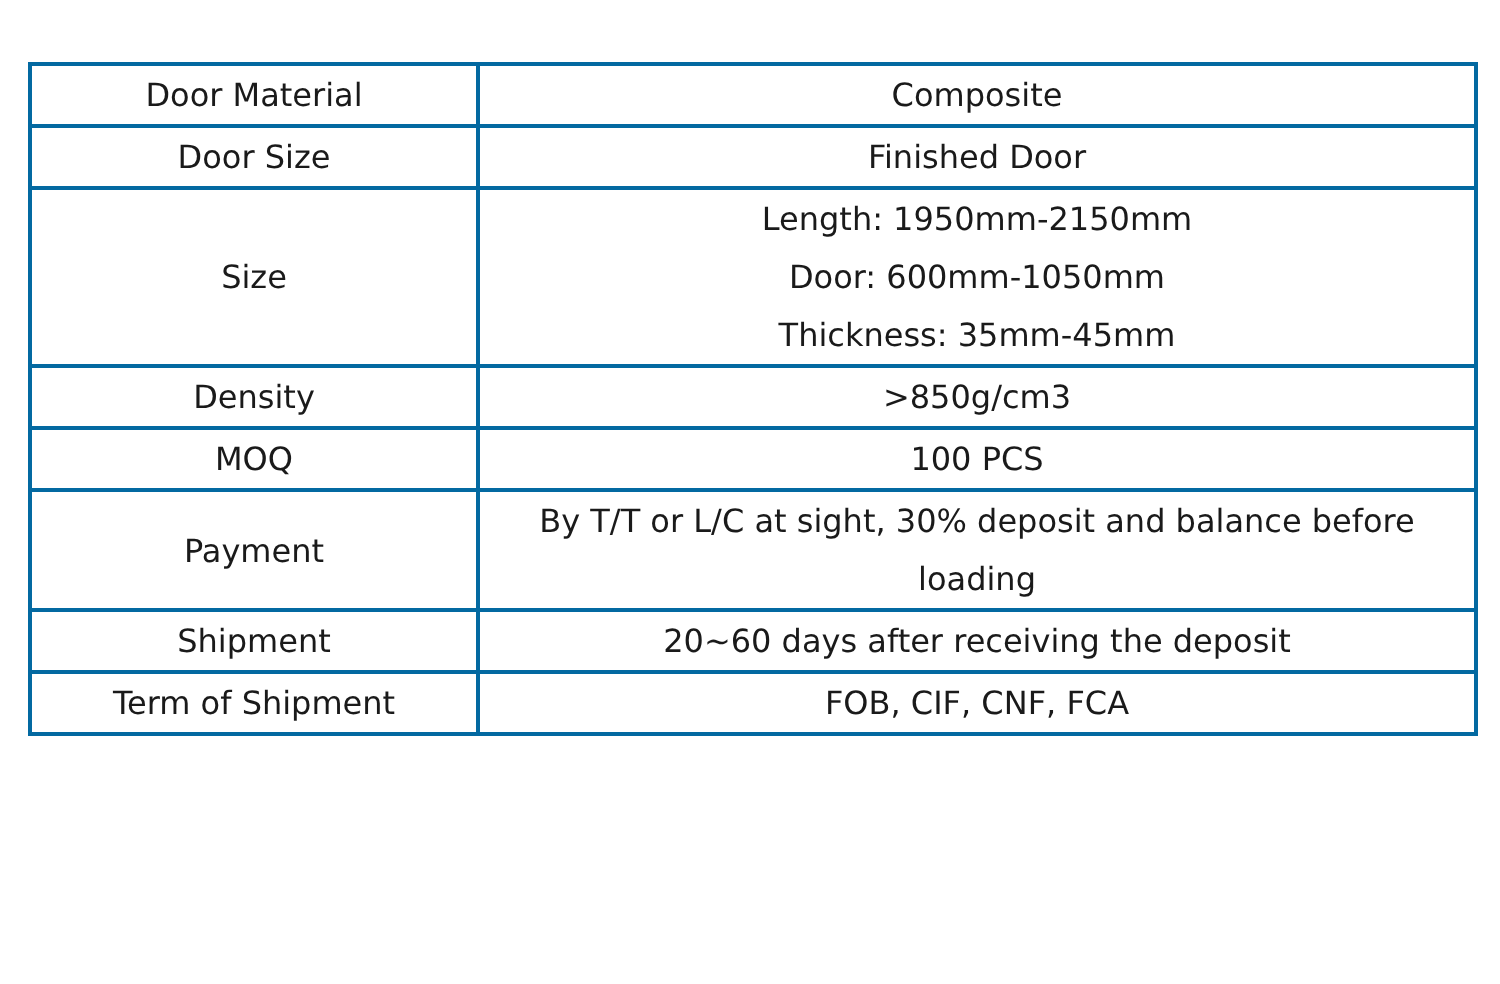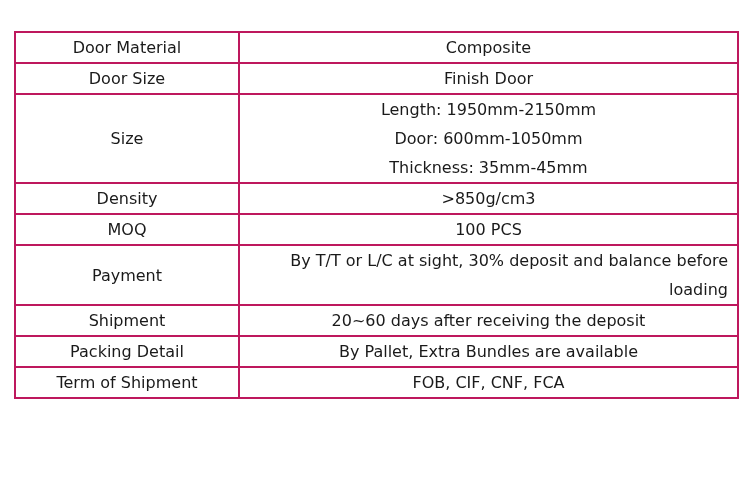--- a/index.html
+++ b/index.html
@@ -15,55 +15,55 @@
   .spec-table {
     position: absolute;
     left: 14px;
     top: 31px;
     border-collapse: collapse;
     table-layout: fixed;
   }
   .col-label { width: 224px; }
   .col-value { width: 499px; }
   td {
-    border: 2px solid #be185d;
+    border: 2px solid #0369a1;
     padding: 0;
     font-size: 16px;
     line-height: 29px;
     text-align: center;
     vertical-align: middle;
     overflow: hidden;
   }
   tr.h-std  { height: 29px; }
   tr.h-size { height: 87px; }
   tr.h-pay  { height: 58px; }
   tr.h-last { height: 29px; }
   td.value-left {
-    text-align: right;
+    text-align: center;
     padding: 0 9px;
   }
   .size-line { line-height: 29px; }
 </style>
 </head>
 <body>
 
 <div>
   <table class="spec-table">
     <colgroup>
       <col class="col-label">
       <col class="col-value">
     </colgroup>
     <tbody>
       <tr class="h-std">
         <td>Door Material</td>
         <td>Composite</td>
       </tr>
       <tr class="h-std">
         <td>Door Size</td>
-        <td>Finish Door</td>
+        <td>Finished Door</td>
       </tr>
       <tr class="h-size">
         <td>Size</td>
         <td>
           <div class="size-line">Length: 1950mm-2150mm</div>
           <div class="size-line">Door: 600mm-1050mm</div>
           <div class="size-line">Thickness: 35mm-45mm</div>
         </td>
       </tr>
       <tr class="h-std">
@@ -75,23 +75,19 @@
         <td>100 PCS</td>
       </tr>
       <tr class="h-pay">
         <td>Payment</td>
         <td class="value-left">By T/T or L/C at sight, 30% deposit and balance before loading</td>
       </tr>
       <tr class="h-std">
         <td>Shipment</td>
         <td>20~60 days after receiving the deposit</td>
       </tr>
-      <tr class="h-std">
-        <td>Packing Detail</td>
-        <td>By Pallet, Extra Bundles are available</td>
-      </tr>
       <tr class="h-last">
         <td>Term of Shipment</td>
         <td>FOB, CIF, CNF, FCA</td>
       </tr>
     </tbody>
   </table>
 </div>
 
 </body></html>

